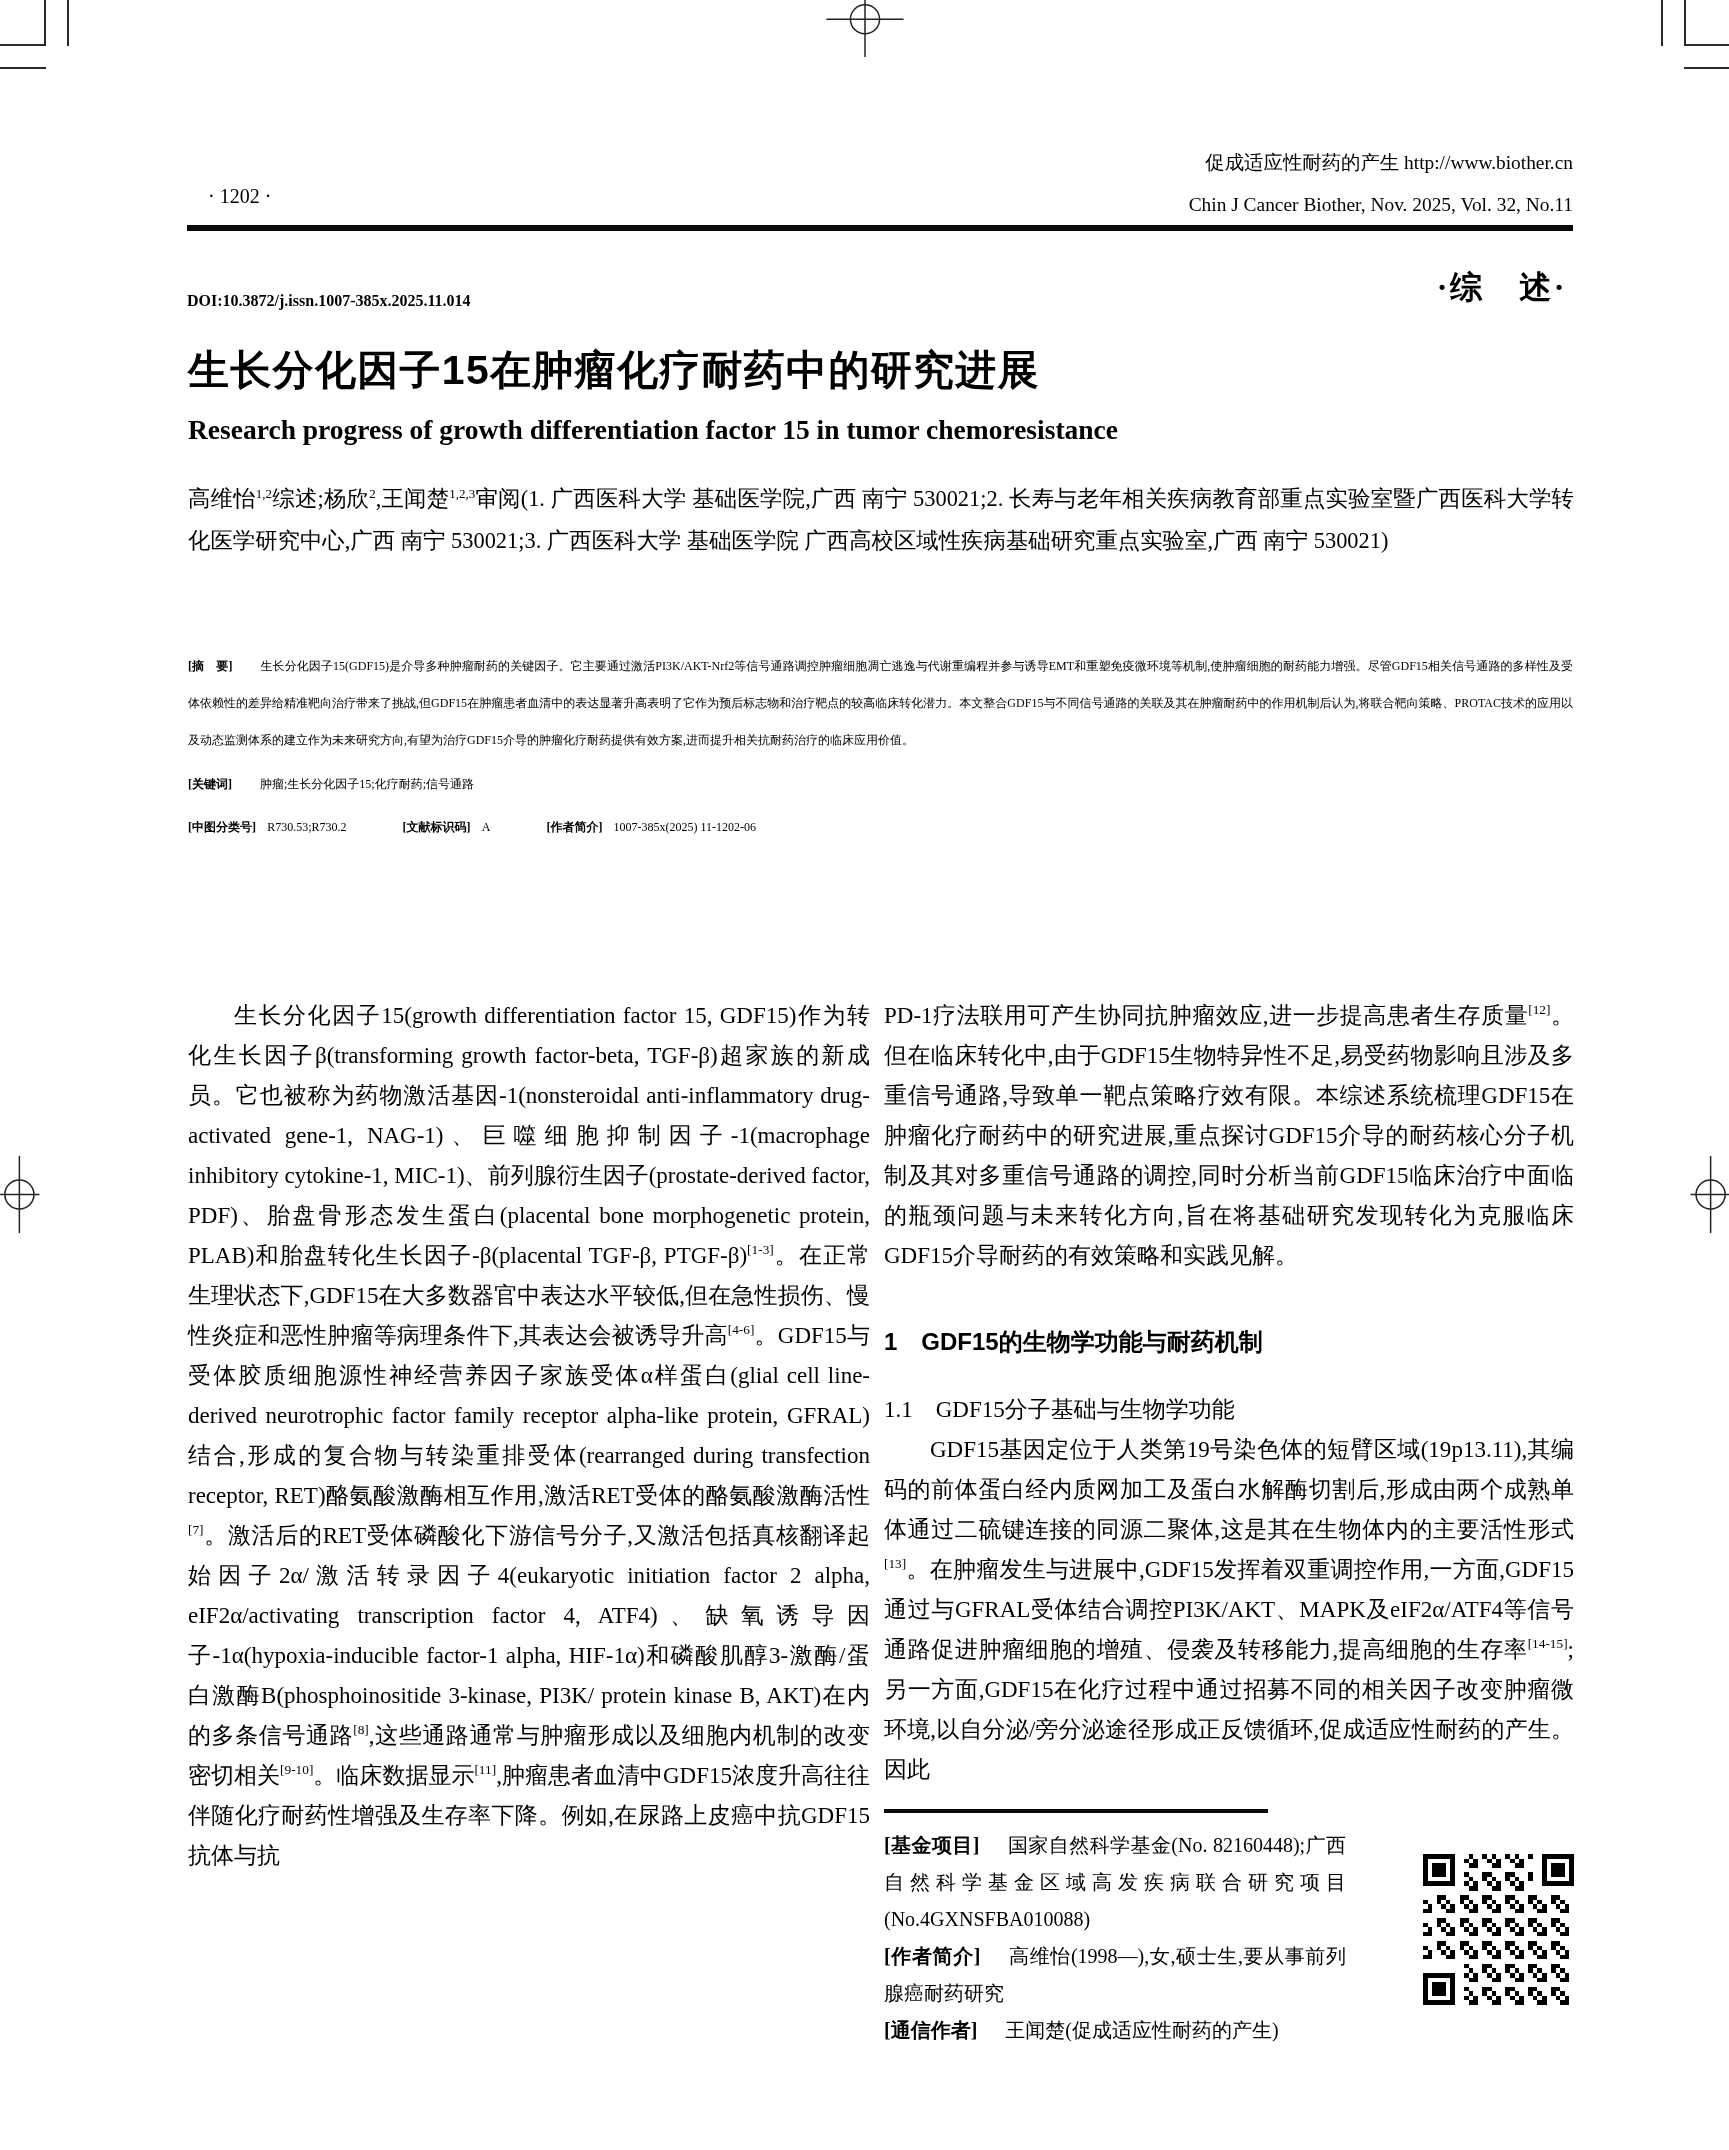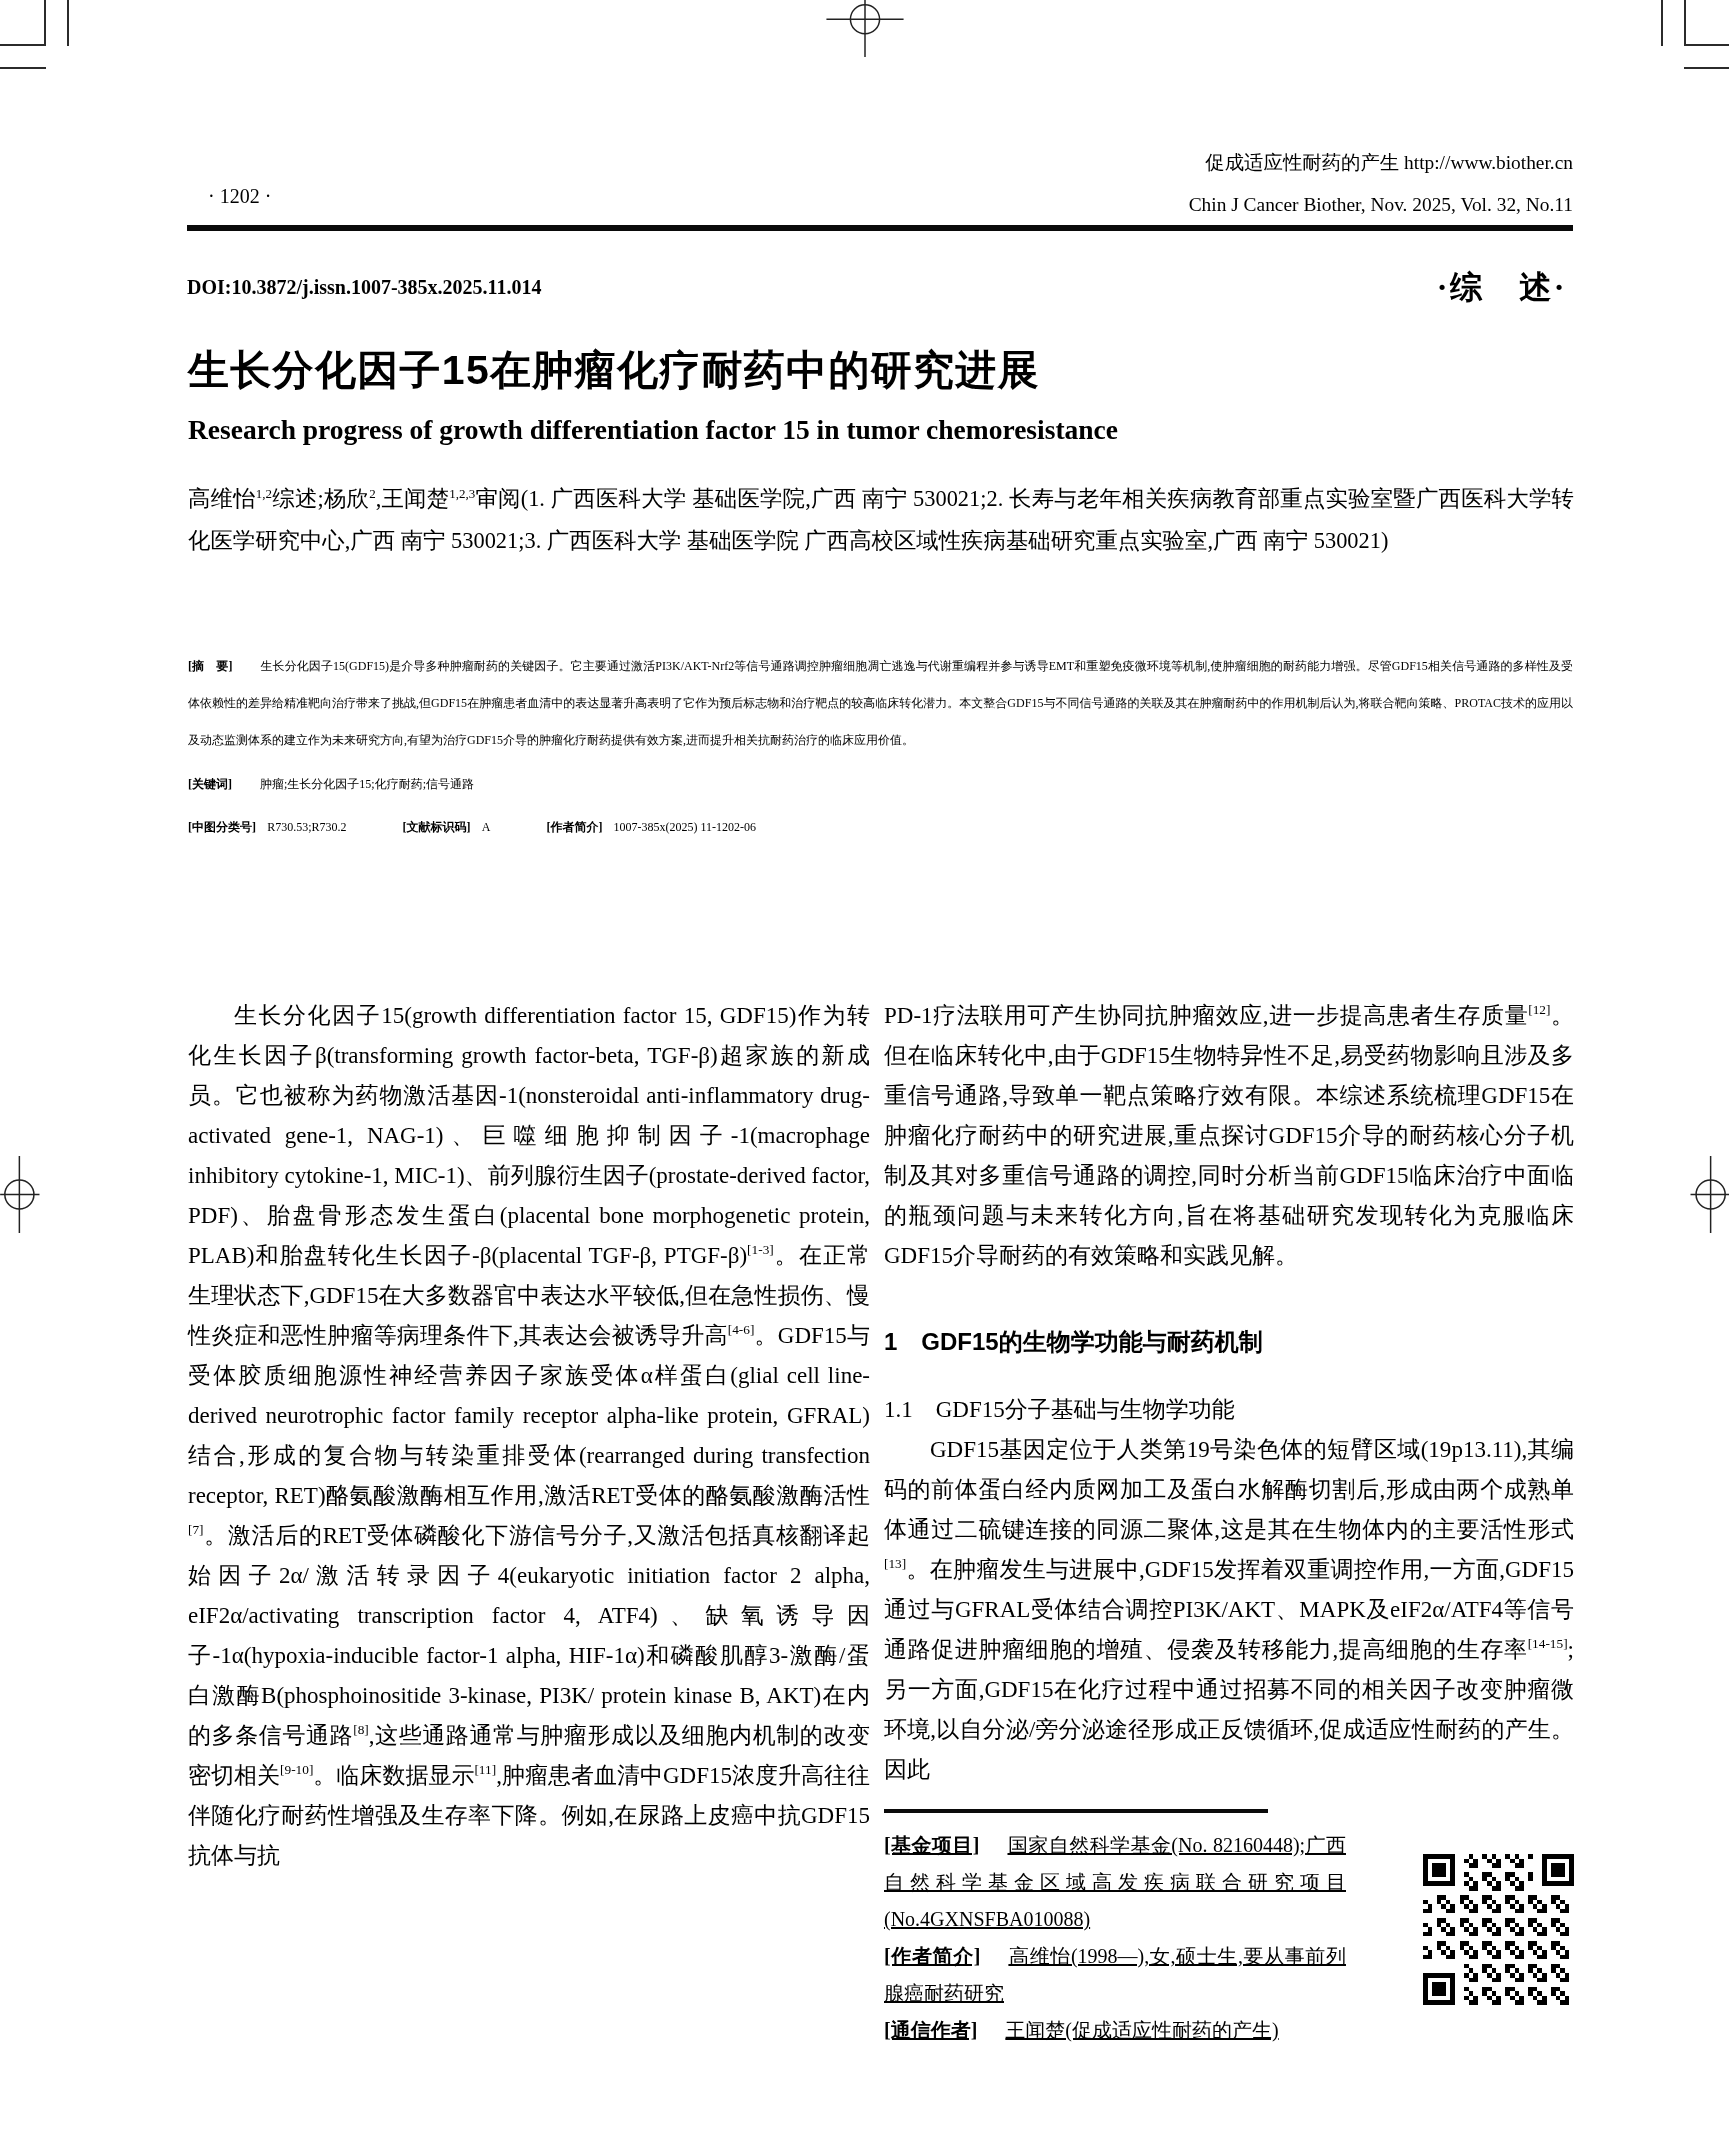--- a/index.html
+++ b/index.html
@@ -8,40 +8,40 @@
   .abs{position:absolute;}
   .mark{position:absolute;background:#2b2b2b;}
   .regmark{position:absolute;}
   .just{text-align:justify;text-justify:inter-ideograph;}
   .sans{font-family:"Liberation Sans","DejaVu Sans",sans-serif;}
   sup.ref{font-size:0.58em;vertical-align:super;line-height:0;}
   .flabel{font-weight:bold;text-align:center;}
   #header-journal{right:157px;top:142px;text-align:right;font-size:19.4px;line-height:42px;}
   #page-number{left:208px;top:185px;font-size:20px;}
   #header-rule{left:187px;top:225px;width:1386px;height:5.6px;background:#0a0a0a;}
-  #doi-line{left:187px;top:276px;font-size:20px;font-weight:bold;}
+  #doi-line{left:187px;top:292px;font-size:16px;font-weight:bold;}
   #article-type{right:163px;top:266px;font-size:32px;font-weight:bold;letter-spacing:2.6px;}
   #title-cn{left:188px;top:343px;font-size:41px;font-weight:bold;letter-spacing:1.3px;}
   #title-en{left:188px;top:414px;font-size:27.5px;font-weight:bold;}
   #authors{left:188px;top:478px;width:1386px;font-size:22.4px;line-height:42px;}
   #front-block{left:188px;top:648px;width:1385px;font-size:12px;}
   #front-block p{margin:0;line-height:37px;}
   #keywords-line{margin-top:6.9px !important;}
   #class-line{margin-top:6px !important;}
   .gap{display:inline-block;width:28px;}
   .lgap{display:inline-block;width:11.2px;}
   #col-left{left:188px;top:996px;width:682px;font-size:23px;line-height:40px;}
   #col-right{left:884px;top:996px;width:690px;font-size:23px;line-height:40px;}
   #col-left p,#col-right p{margin:0;}
   .indent{text-indent:2em;}
   #section-1{margin-top:51px;font-size:24px;font-weight:bold;line-height:30px;}
   #section-1-1{margin-top:39px;font-size:23px;font-weight:normal;line-height:28px;margin-bottom:6px;}
   #footnote-divider{width:384px;height:3.9px;background:#0a0a0a;margin-top:19px;}
   #footnotes{margin-top:14.6px;font-size:20px;line-height:37px;}
-  #footnotes p{margin:0;text-decoration:underline;}
+  #footnotes p{margin:0;}
   #qr-box{float:right;width:151px;height:151px;margin-left:77px;margin-top:27px;}
   #qr-box svg{width:100%;height:100%;shape-rendering:crispEdges;}
 </style>
 </head>
 <body>
 
 <div id="page">
 
   <div>
     <div class="mark" style="left:44px;top:0;width:1.7px;height:46px;"></div>

